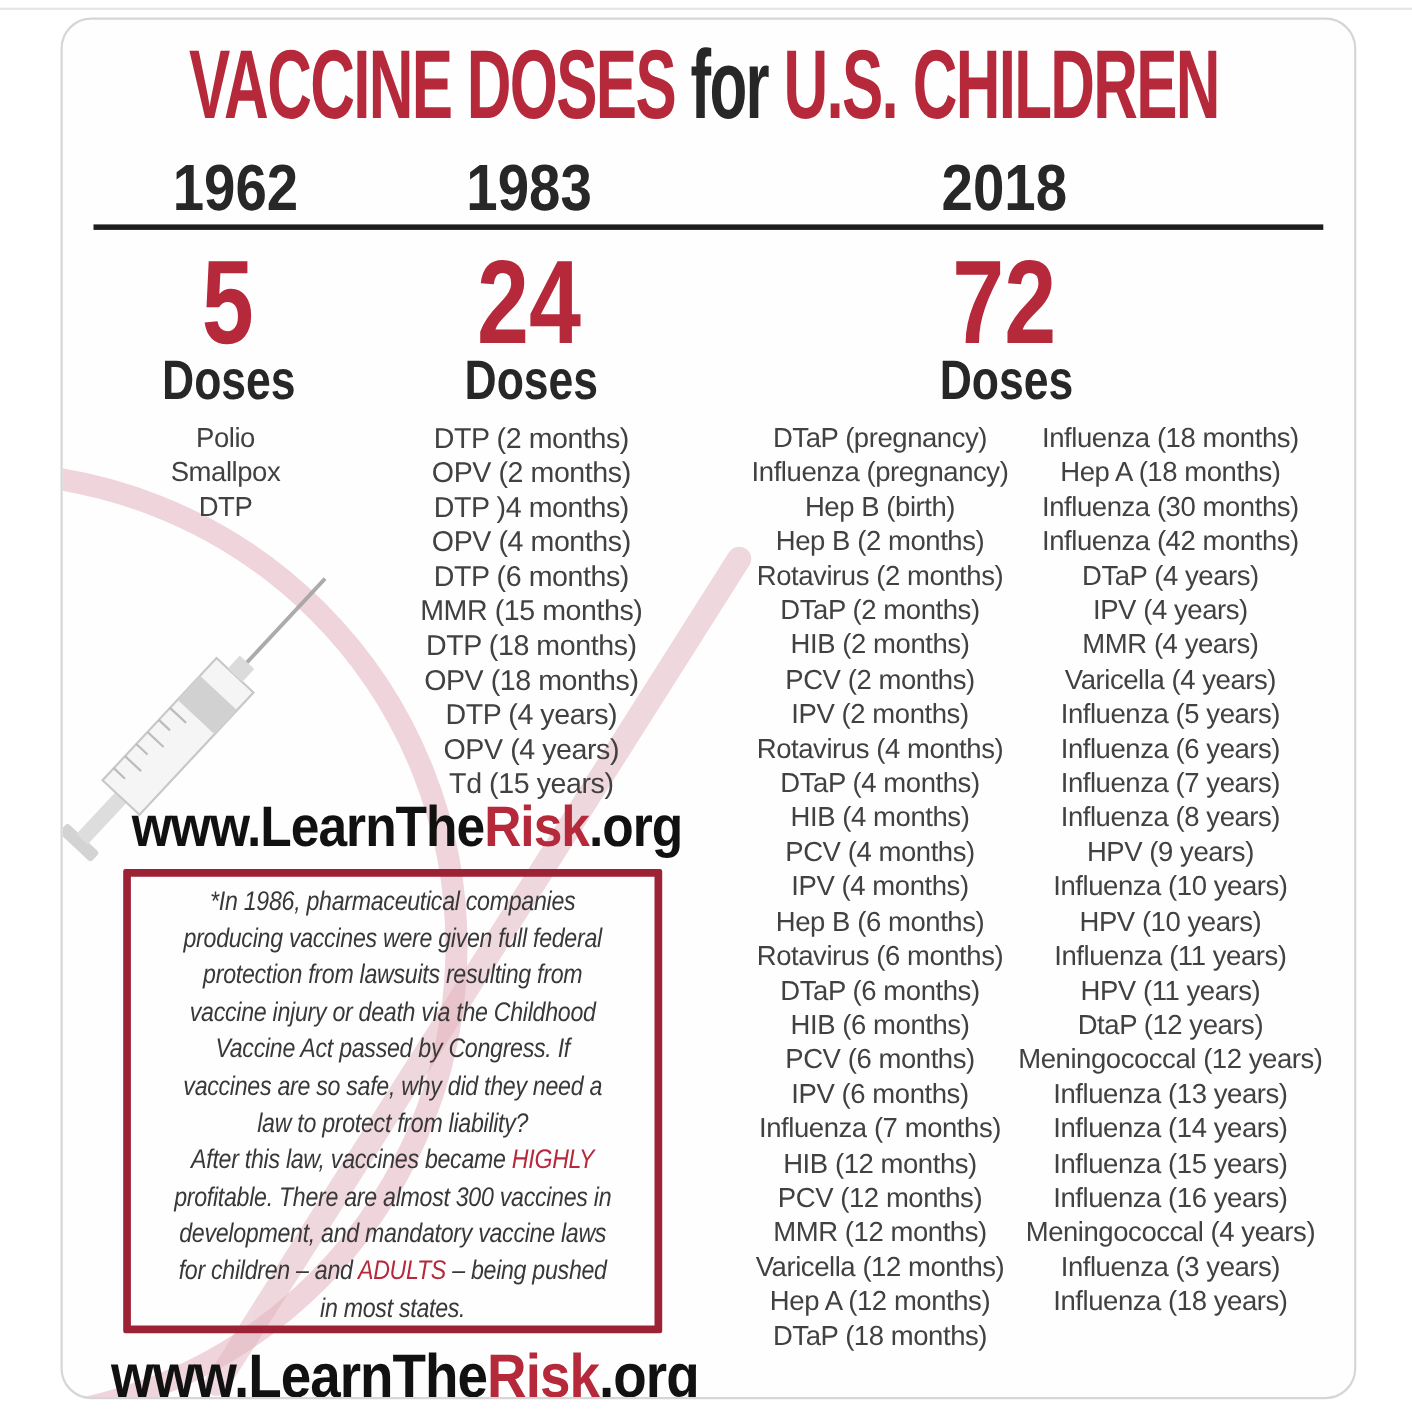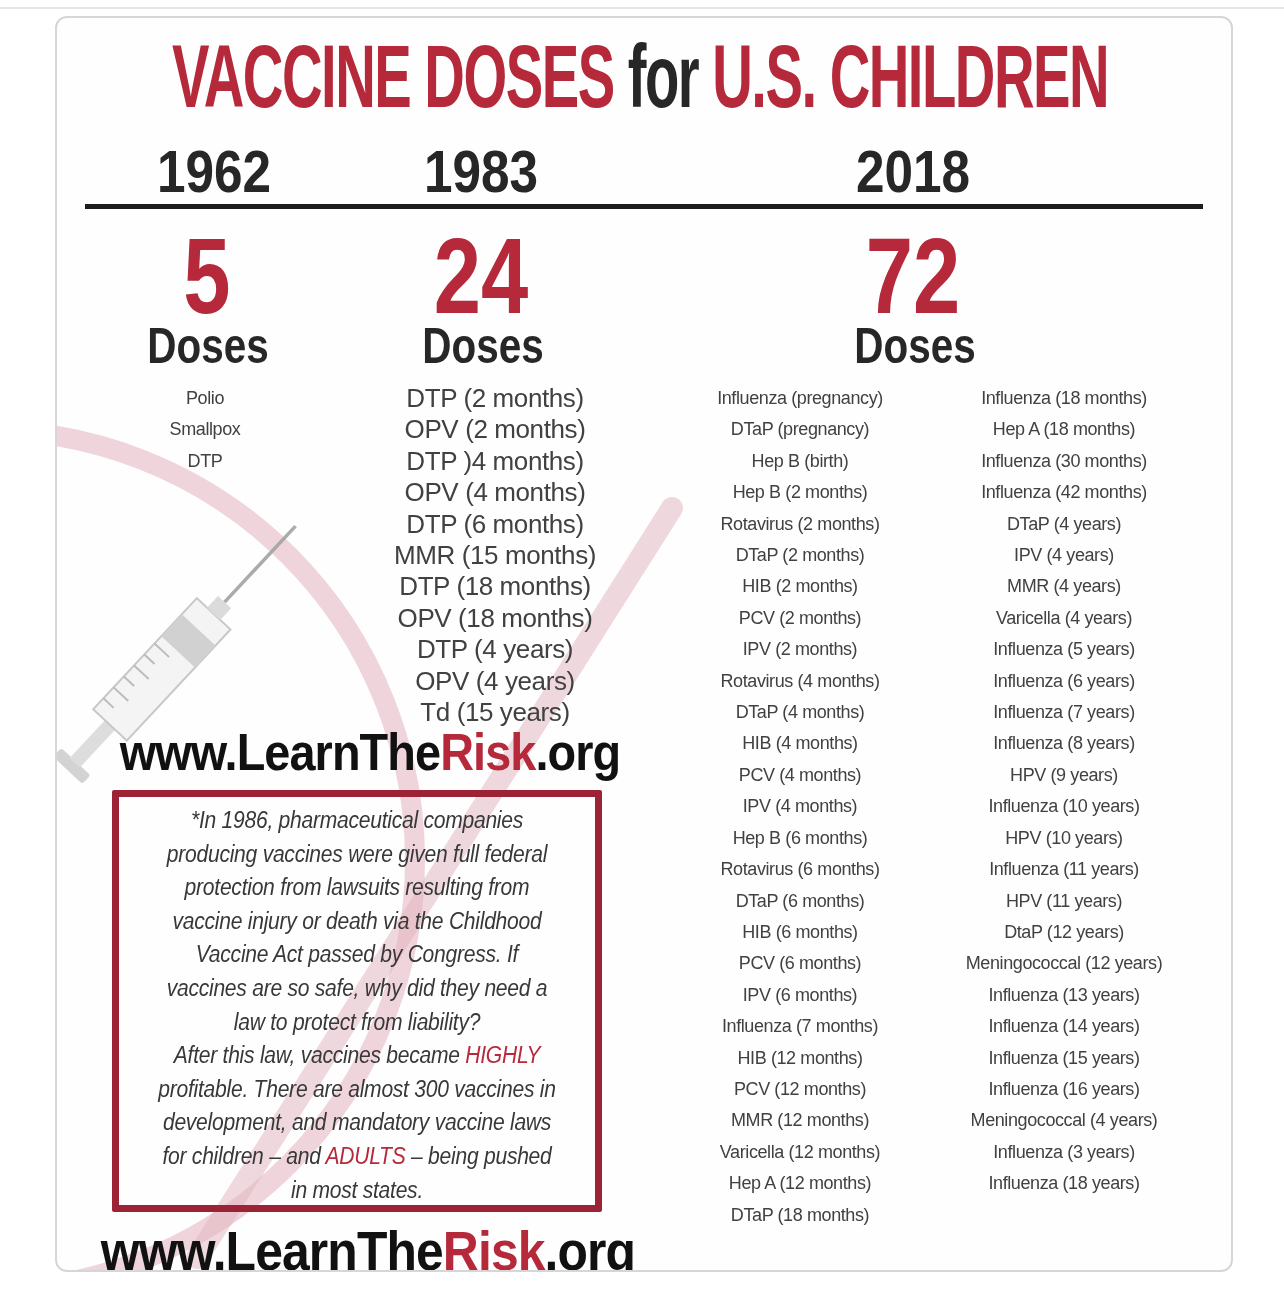--- a/index.html
+++ b/index.html
@@ -12,21 +12,21 @@
   }
   .top-hairline {
     position:absolute; left:0; top:7px; width:1284px; height:2px;
     background:#e6e6e6;
   }
   .card {
     position:absolute; left:55px; top:16px;
     width:1174px; height:1252px;
     background:#fefefe;
     border:2px solid #d6d6d6;
-    border-radius:12px;
+    border-radius:28px;
     overflow:hidden;
   }
   .watermark {
     position:absolute; left:0; top:0; width:1174px; height:1252px;
     z-index:0;
   }
   .wm-circle { fill:none; stroke:var(--watermark-pink); stroke-width:20; opacity:0.55; }
   .wm-slash  { stroke:var(--watermark-pink); stroke-width:22; opacity:0.5; stroke-linecap:round; }
   .syr { opacity:0.9; }
   .syr .flange { fill:#cfcfcf; }
@@ -74,26 +74,26 @@
     font-size:46px; font-weight:bold; color:var(--text-dark);
     transform:translateX(-50%) scale(0.88,1.1);
     top:300px;
   }
   [data-name="doses-label-1962"] { left:151px; }
   [data-name="doses-label-1983"] { left:426px; }
   [data-name="doses-label-2018"] { left:858px; }
 
   .vlist {
     top:365px; text-align:center;
-    font-size:18px; line-height:31.4px; letter-spacing:-0.4px;
+    font-size:25px; line-height:31.4px; letter-spacing:-0.4px;
     color:var(--list-gray);
     transform:translateX(-50%);
   }
   [data-name="vaccine-list-1962"] { left:148px; }
-  [data-name="vaccine-list-1983"] { left:438px; font-size:26px; }
+  [data-name="vaccine-list-1983"] { left:426px; font-size:26px; }
   [data-name="vaccine-list-2018-left"]  { left:743px; }
   [data-name="vaccine-list-2018-right"] { left:1007px; }
 
   .site-url {
     font-weight:bold; color:#111111; letter-spacing:-1px;
   }
   [data-name="website-url-top"] {
     left:313px; top:704px; font-size:52px;
     transform:translateX(-50%) scaleX(0.9);
   }
@@ -168,22 +168,22 @@
       <div data-name="vaccine-list-item">OPV (4 months)</div>
       <div data-name="vaccine-list-item">DTP (6 months)</div>
       <div data-name="vaccine-list-item">MMR (15 months)</div>
       <div data-name="vaccine-list-item">DTP (18 months)</div>
       <div data-name="vaccine-list-item">OPV (18 months)</div>
       <div data-name="vaccine-list-item">DTP (4 years)</div>
       <div data-name="vaccine-list-item">OPV (4 years)</div>
       <div data-name="vaccine-list-item">Td (15 years)</div>
     </div>
   <div class="abs vlist" data-name="vaccine-list-2018-left">
+      <div data-name="vaccine-list-item">DTaP (pregnancy)</div>
       <div data-name="vaccine-list-item">Influenza (pregnancy)</div>
-      <div data-name="vaccine-list-item">DTaP (pregnancy)</div>
       <div data-name="vaccine-list-item">Hep B (birth)</div>
       <div data-name="vaccine-list-item">Hep B (2 months)</div>
       <div data-name="vaccine-list-item">Rotavirus (2 months)</div>
       <div data-name="vaccine-list-item">DTaP (2 months)</div>
       <div data-name="vaccine-list-item">HIB (2 months)</div>
       <div data-name="vaccine-list-item">PCV (2 months)</div>
       <div data-name="vaccine-list-item">IPV (2 months)</div>
       <div data-name="vaccine-list-item">Rotavirus (4 months)</div>
       <div data-name="vaccine-list-item">DTaP (4 months)</div>
       <div data-name="vaccine-list-item">HIB (4 months)</div>

